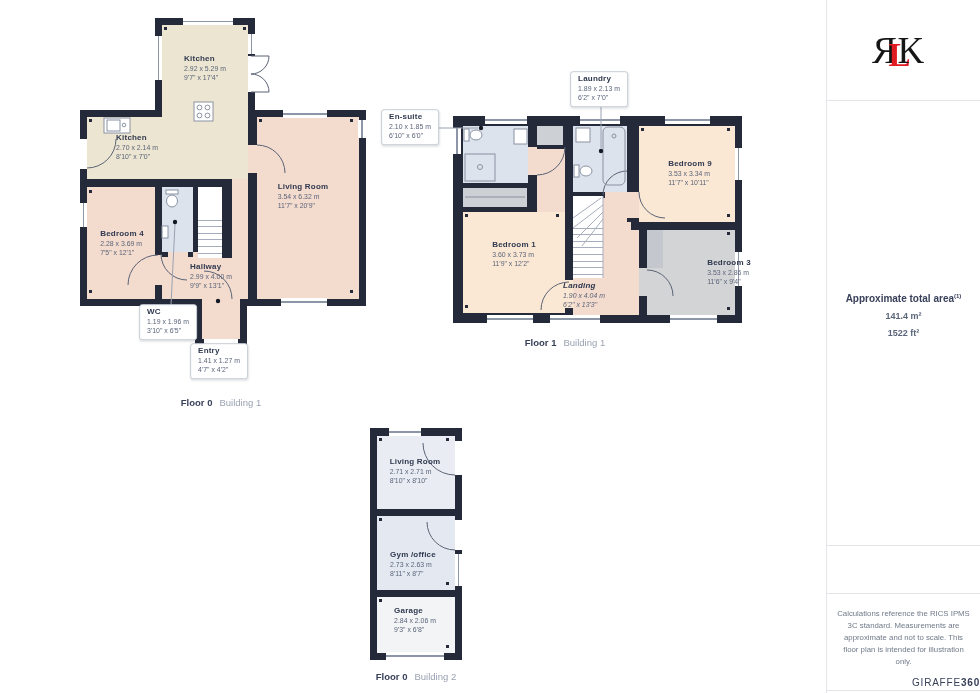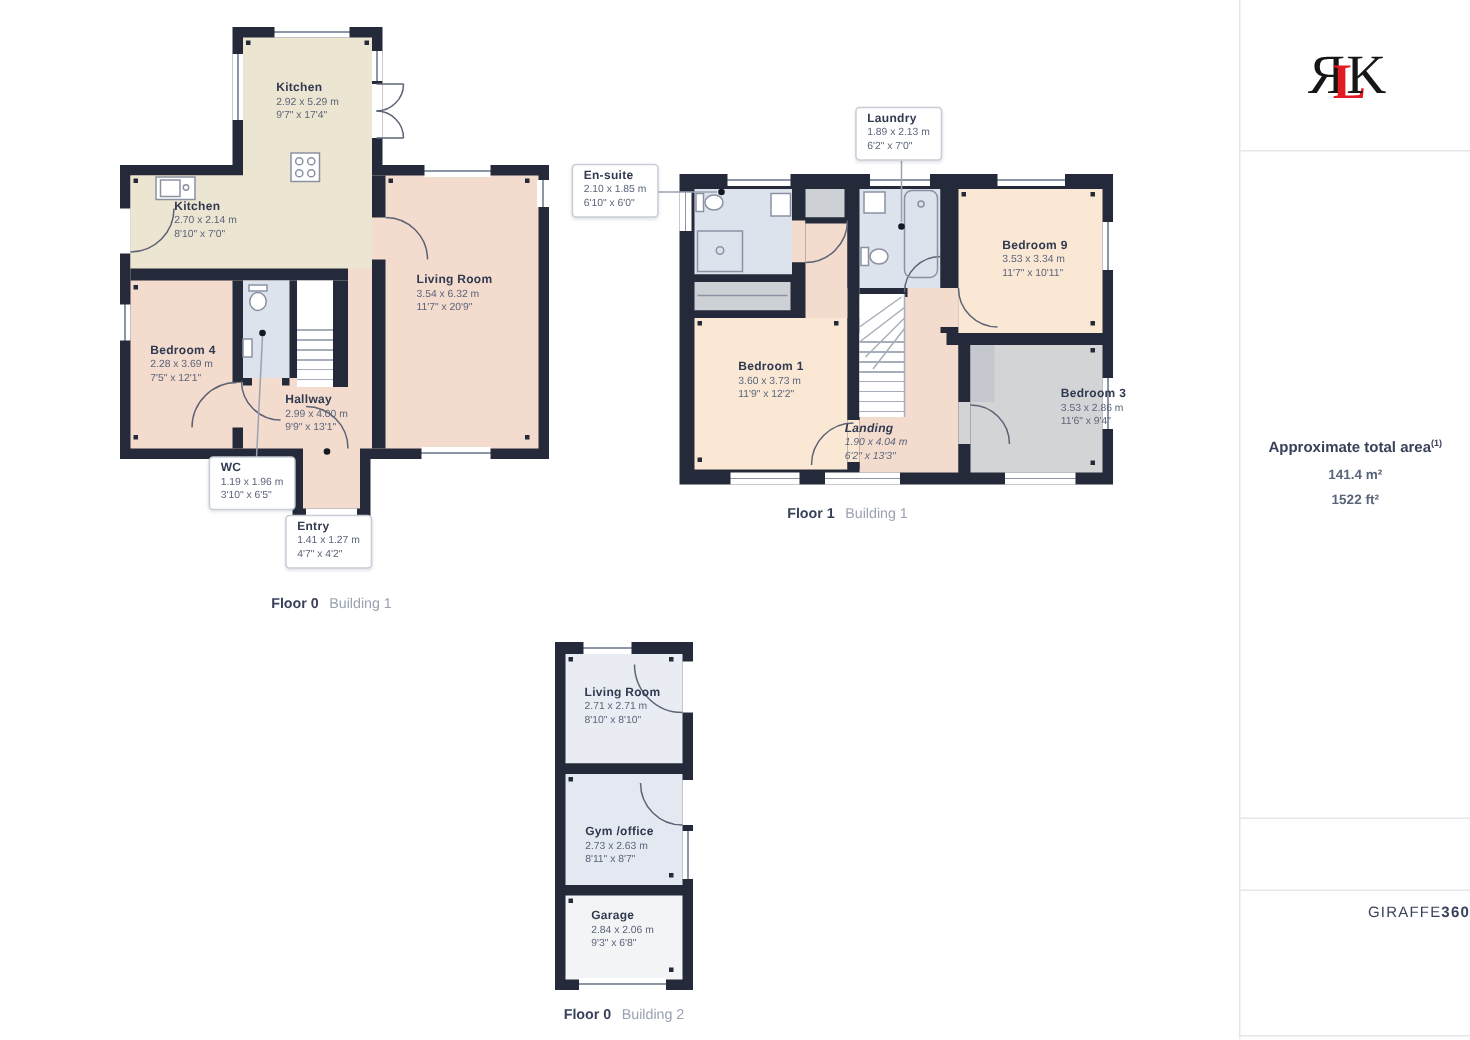--- a/index.html
+++ b/index.html
@@ -333,18 +333,19 @@
       </div>
     </div>
     <div class="sb-sec" id="sb-main">
       <div class="area-block">
         <div class="area-title"><span>Approximate total area</span><sup>(1)</sup></div>
         <div class="area-val">141.4 m²</div>
         <div class="area-val">1522 ft²</div>
       </div>
     </div>
     <div class="sb-sec" id="sb-disc">
+      <div class="disc-text">Calculations reference the RICS IPMS 3C standard. Measurements are approximate and not to scale. This floor plan is intended for illustration only.</div>
       <div class="brand">
         <span class="bn">GIRAFFE</span><span class="bs">360</span>
       </div>
     </div>
   </div>
 </div>
 
 </body></html>

